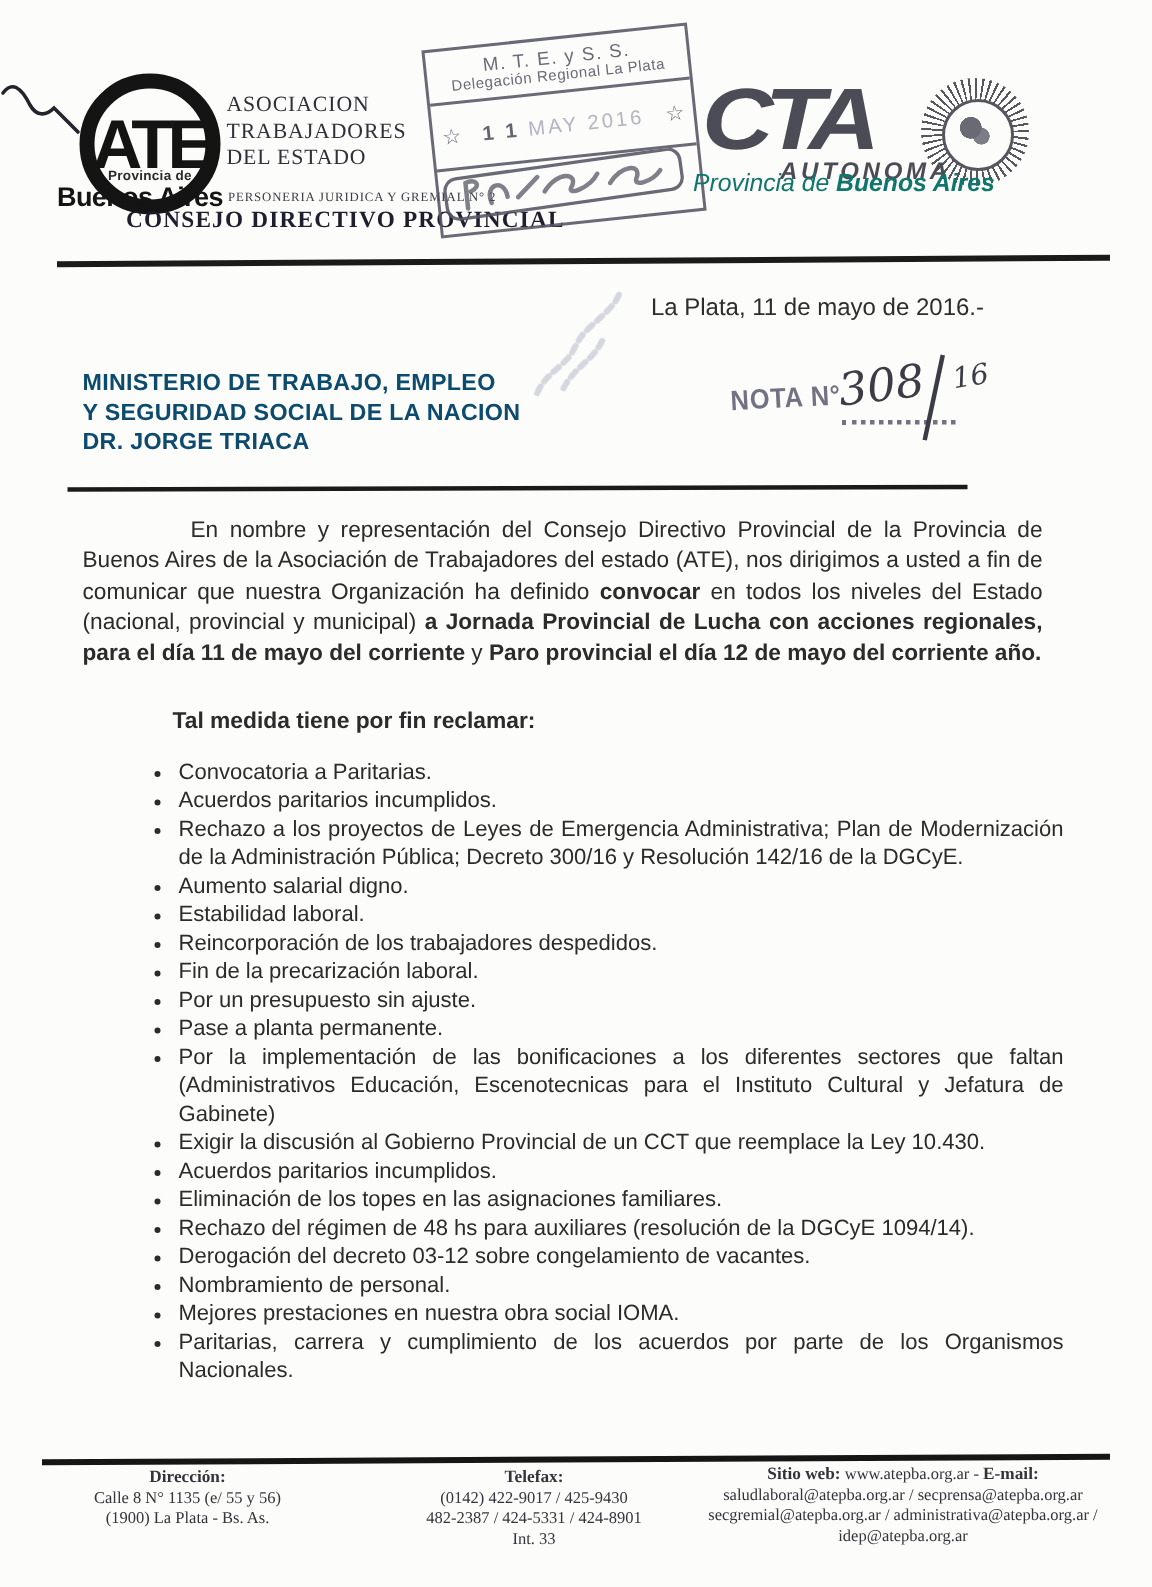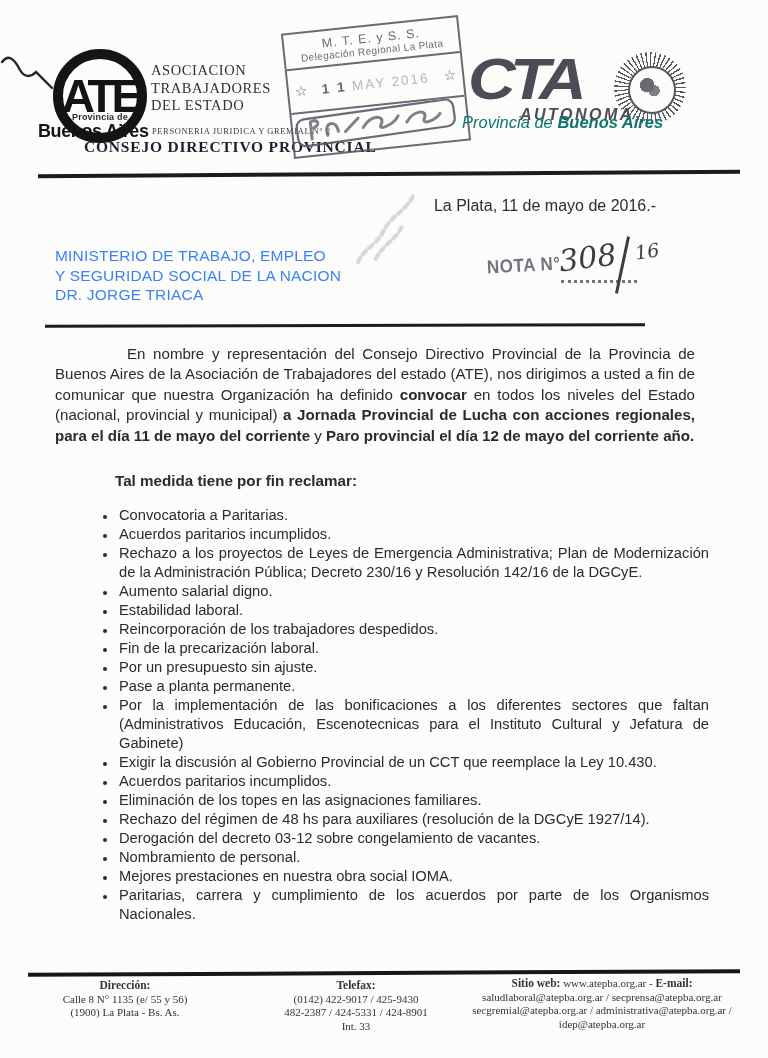--- a/index.html
+++ b/index.html
@@ -68,22 +68,22 @@
     color:#5b5b6e;letter-spacing:.5px;transform:rotate(-3deg) scaleY(1.1);opacity:.85;}
   .nota-dots{position:absolute;left:74px;top:34px;width:76px;border-bottom:3px dotted #5b5b6e;
     opacity:.85;}
   .nota-number{position:absolute;left:72px;top:-6px;font-family:"DejaVu Serif",serif;
     font-style:italic;font-size:30px;color:#3c3c46;transform:rotate(-7deg);}
   .nota-slash{position:absolute;left:134px;top:-10px;width:2.5px;height:58px;background:#3c3c46;
     transform:rotate(12deg);}
   .nota-year{position:absolute;left:148px;top:-6px;font-family:"DejaVu Serif",serif;
     font-style:italic;font-size:19px;color:#3c3c46;transform:rotate(-9deg);}
   
-  .recipient{position:absolute;left:55px;top:246px;font-size:15.5px;font-weight:normal;
-    line-height:19.5px;letter-spacing:.2px;color:#3b82f6;}
+  .recipient{position:absolute;left:55px;top:246px;font-size:15.5px;font-weight:bold;
+    line-height:19.5px;letter-spacing:.2px;color:#0c4a6e;}
   
   .body-par{position:absolute;left:55px;top:344px;width:640px;font-size:15.1px;
     line-height:20.4px;text-align:justify;text-indent:72px;color:#2b2b2b;}
   .body-par .b{font-weight:bold;}
   .claims-intro{position:absolute;left:115px;top:472px;font-size:15.2px;font-weight:bold;
     color:#2b2b2b;}
   .claims{position:absolute;left:100px;top:506px;width:592px;margin:0;padding:0 0 0 17px;}
   .claims li{font-size:14.7px;line-height:19px;text-align:justify;color:#2b2b2b;
     padding-left:2px;}
   .claims li::marker{color:#2b2b2b;font-size:12px;}
@@ -171,32 +171,32 @@
   </div>
   <div class="rule-recipient"></div>
 
   <div class="body-par"><span>En nombre y representación del Consejo Directivo Provincial de la Provincia de Buenos Aires de la Asociación de Trabajadores del estado (ATE), nos dirigimos a usted a fin de comunicar que nuestra Organización ha definido </span><span class="b">convocar</span><span> en todos los niveles del Estado (nacional, provincial y municipal) </span><span class="b">a Jornada Provincial de Lucha con acciones regionales, para el día 11 de mayo del corriente</span><span> y </span><span class="b">Paro provincial el día 12 de mayo del corriente año.</span></div>
 
   <div class="claims-intro">Tal medida tiene por fin reclamar:</div>
 
   <ul class="claims">
       <li>Convocatoria a Paritarias.</li>
       <li>Acuerdos paritarios incumplidos.</li>
-      <li>Rechazo a los proyectos de Leyes de Emergencia Administrativa; Plan de Modernización de la Administración Pública; Decreto 230/16 y Resolución 142/16 de la DGCyE.</li>
+      <li>Rechazo a los proyectos de Leyes de Emergencia Administrativa; Plan de Modernización de la Administración Pública; Decreto 300/16 y Resolución 142/16 de la DGCyE.</li>
       <li>Aumento salarial digno.</li>
       <li>Estabilidad laboral.</li>
       <li>Reincorporación de los trabajadores despedidos.</li>
       <li>Fin de la precarización laboral.</li>
       <li>Por un presupuesto sin ajuste.</li>
       <li>Pase a planta permanente.</li>
       <li>Por la implementación de las bonificaciones a los diferentes sectores que faltan (Administrativos Educación, Escenotecnicas para el Instituto Cultural y Jefatura de Gabinete)</li>
       <li>Exigir la discusión al Gobierno Provincial de un CCT que reemplace la Ley 10.430.</li>
       <li>Acuerdos paritarios incumplidos.</li>
       <li>Eliminación de los topes en las asignaciones familiares.</li>
-      <li>Rechazo del régimen de 48 hs para auxiliares (resolución de la DGCyE 1927/14).</li>
+      <li>Rechazo del régimen de 48 hs para auxiliares (resolución de la DGCyE 1094/14).</li>
       <li>Derogación del decreto 03-12 sobre congelamiento de vacantes.</li>
       <li>Nombramiento de personal.</li>
       <li>Mejores prestaciones en nuestra obra social IOMA.</li>
       <li>Paritarias, carrera y cumplimiento de los acuerdos por parte de los Organismos Nacionales.</li>
     </ul>
 
   <div class="rule-footer"></div>
 
   <div class="footer-col fc1">
     <div class="t">Dirección:</div>

